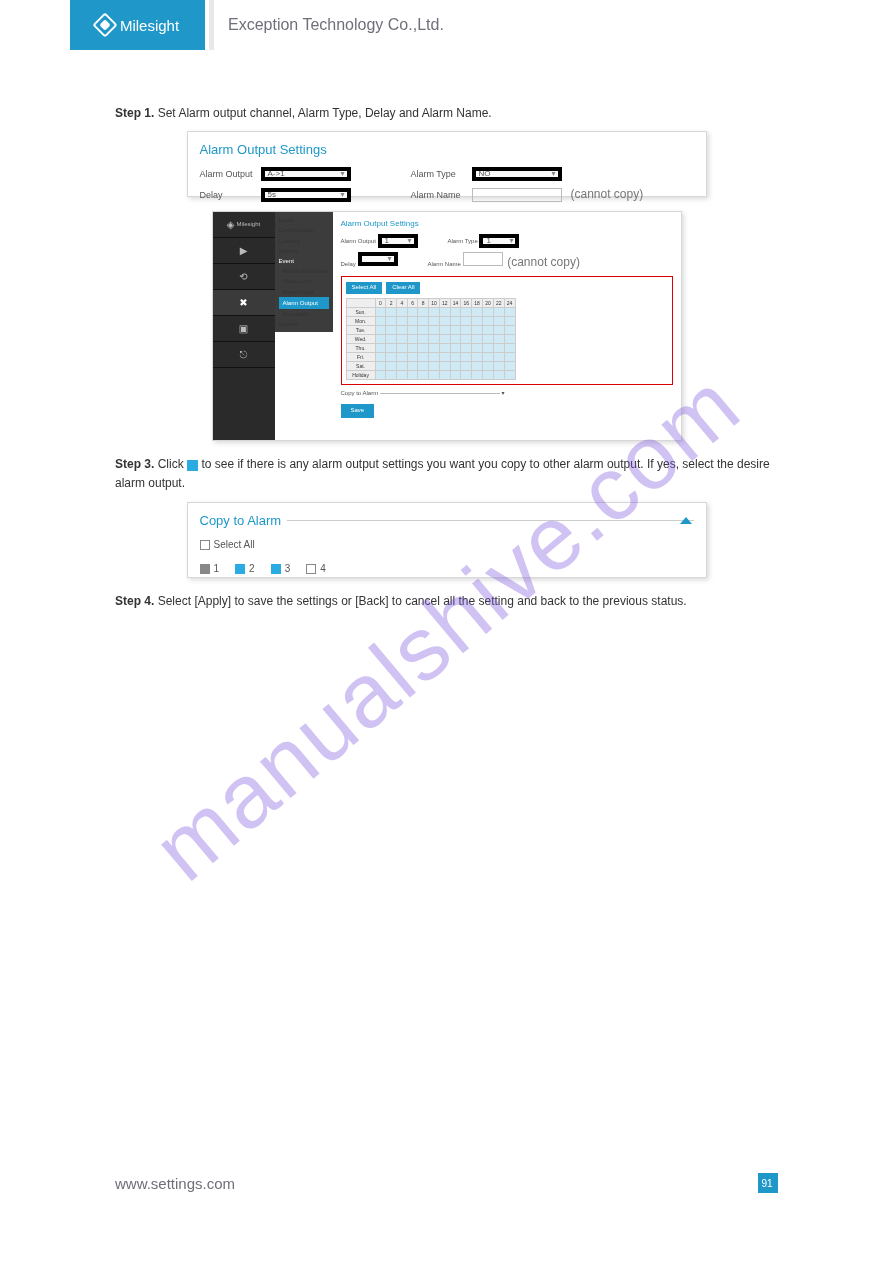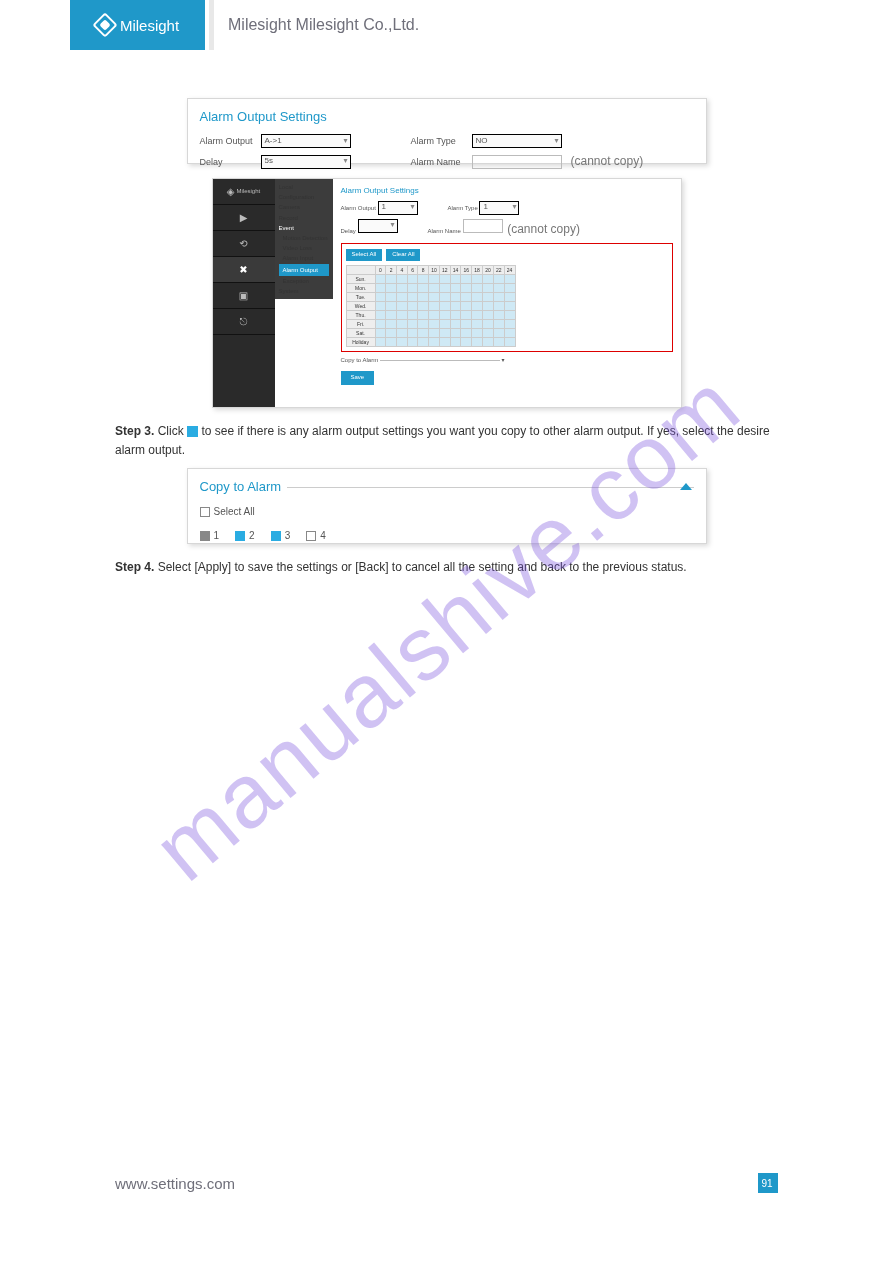--- a/index.html
+++ b/index.html
@@ -65,21 +65,21 @@
     border: 1px solid #d7d7d7;
     background: #fff;
     box-shadow: 2px 2px 5px rgba(0,0,0,0.15);
     margin: 8px auto 14px auto;
   }
   .panel1 { width: 520px; height: 66px; padding: 8px 12px; }
   .panel-title { color: #1f98c9; font-size: 13px; margin-bottom: 6px; }
   .form-row { display: flex; gap: 60px; font-size: 9px; color: #555; }
   .field { display:flex; align-items:center; gap:6px; }
   .field label { width: 55px; }
-  .sel { border:1px solid #000000; background:#fafafa; height:14px; width:90px; display:inline-flex; align-items:center; padding:0 3px; font-size:8px; position:relative; }
+  .sel { border:4px solid #000000; background:#fafafa; height:14px; width:90px; display:inline-flex; align-items:center; padding:0 3px; font-size:8px; position:relative; }
   .sel::after { content:"▾"; position:absolute; right:2px; font-size:8px; color:#888; }
   .txt { border:1px solid #bbb; height:14px; width:90px; display:inline-block; }
   .hint { font-size:12px; color:#777; margin-left:3px; }
 
   .panel2 { width: 470px; height: 230px; display:flex; font-size:7px; }
   .p2-side { width: 62px; background:#2a2a2a; color:#bbb; display:flex; flex-direction:column; }
   .p2-ico { height:26px; display:flex; align-items:center; justify-content:center; border-bottom:1px solid #111; font-size:10px; }
   .p2-ico.active { background:#3a3a3a; color:#fff; }
   .p2-tree { background:#3c3c3c; flex:1; padding:3px 4px; font-size:6px; line-height:1.7; }
   .p2-tree .sel-item { background:#1f98c9; color:#fff; padding:1px 2px; }
@@ -118,25 +118,28 @@
 <body>
 
 <div class="watermark">manualshive.com</div>
 
 <div class="header">
   <div class="logo-box">
     <span class="logo-icon"></span>
     <span>Milesight</span>
   </div>
   <div class="header-divider"></div>
-  <div class="company">Milesight Milesight Co.,Ltd.</div>
+  <div class="company">Exception Technology Co.,Ltd.</div>
 </div>
 
 <div class="content">
 
+  <p class="step">
+    <span class="step-num">Step 1.</span><span> Set Alarm output channel, Alarm Type, Delay and Alarm Name.</span>
+  </p>
 
   <div class="panel panel1">
     <div class="panel-title">Alarm Output Settings</div>
     <div class="form-row">
       <div class="field">
         <label>Alarm Output</label>
         <span class="sel">A-&gt;1</span>
       </div>
       <div class="field">
         <label>Alarm Type</label>

